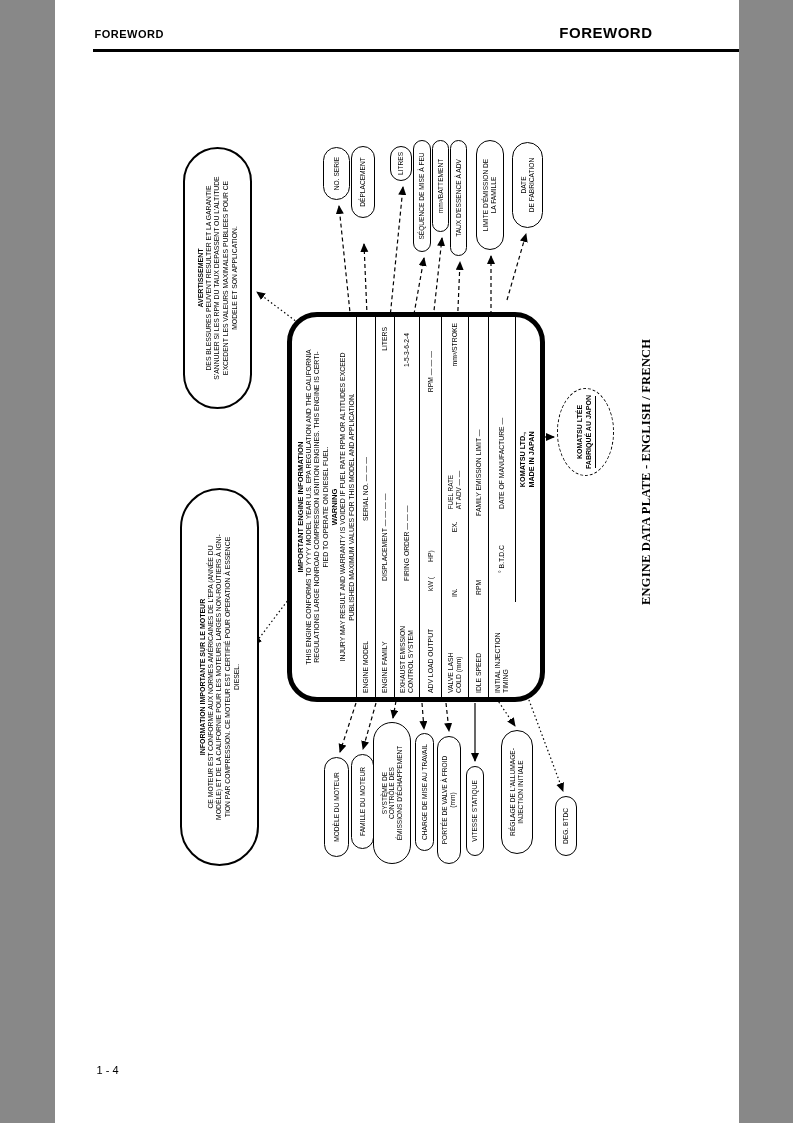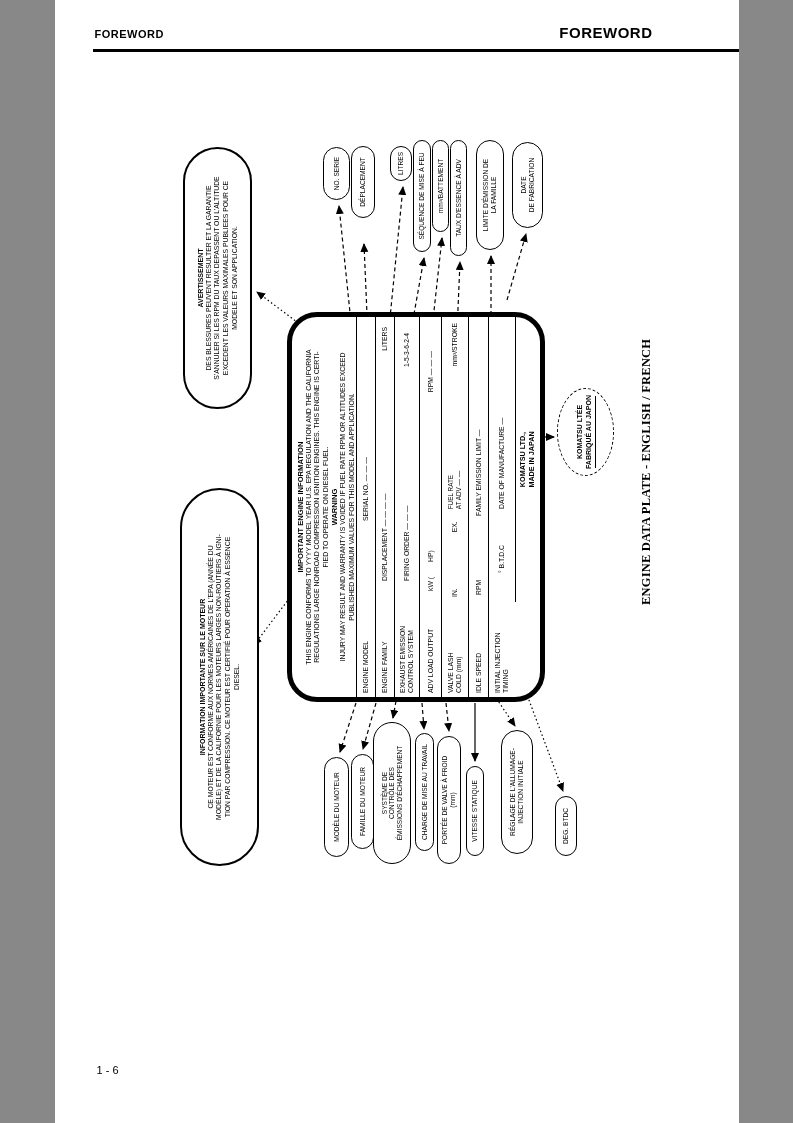--- a/index.html
+++ b/index.html
@@ -223,15 +223,15 @@
       <span class="pre">VITESSE STATIQUE</span>
     </div>
   <div class="rot callout" style="left:446px;top:854px;width:124px;height:32px;">
       <span class="pre">RÉGLAGE DE L'ALLUMAGE-
 INJECTION INITIALE</span>
     </div>
   <div class="rot callout" style="left:500px;top:856px;width:60px;height:22px;">
       <span class="pre">DEG. BTDC</span>
     </div>
 
-  <div class="abs pageno">1 - 6</div>
+  <div class="abs pageno">1 - 4</div>
 
 </div>
 
 </body></html>

